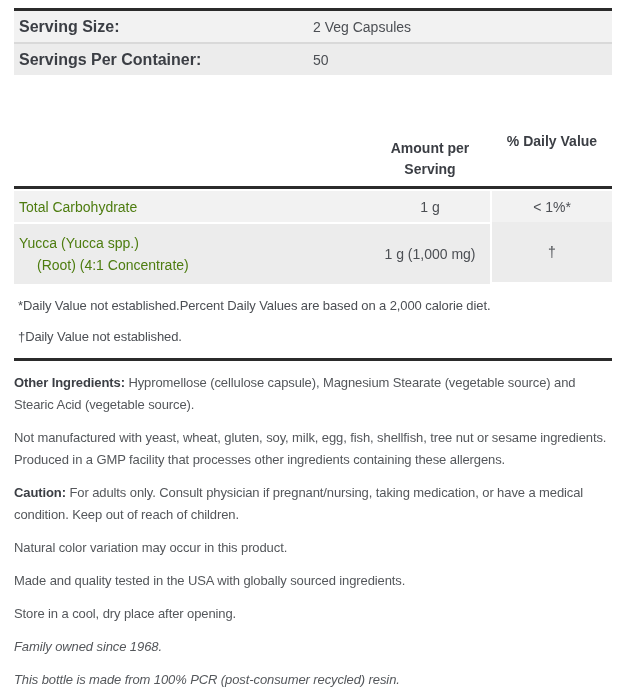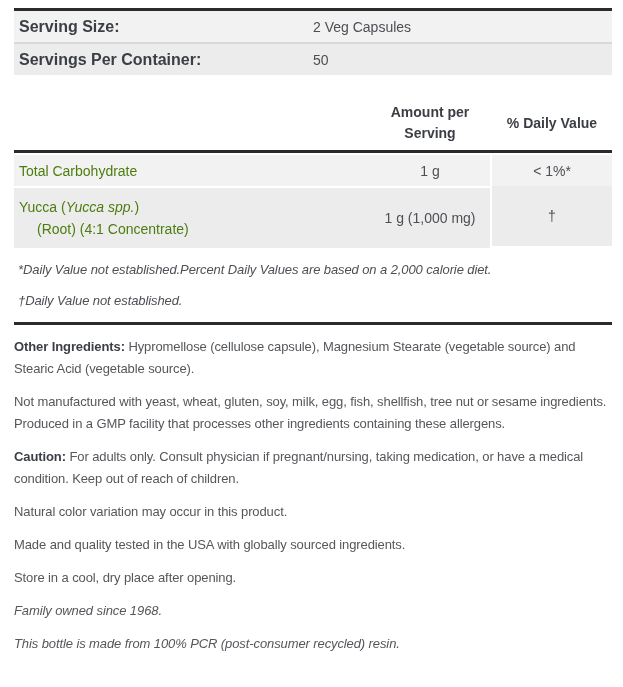--- a/index.html
+++ b/index.html
@@ -20,37 +20,37 @@
   
   .srow{display:flex;align-items:center;height:31px;background:#f2f2f2;}
   .srow.alt{background:#ececec;border-top:2px solid #d9d9d9;}
   .srow .lbl{width:294px;padding-left:5px;font-weight:700;font-size:16px;color:#3b3e44;}
   .srow .val{font-size:14px;color:#4c4f54;}
 
   
   .facts-head{display:flex;align-items:center;margin-top:27px;padding-bottom:6px;}
   .facts-head .spacer{flex:1;}
   .hd{font-weight:700;font-size:14px;color:#3b3e44;text-align:center;}
-  .hd.amount{width:120px;line-height:21px;}
+  .hd.amount{width:120px;line-height:21px;margin-top:36px;}
   .hd.dv{width:120px;margin-left:2px;}
 
   .frow{display:flex;margin-top:2px;}
   .frow .cell{background:#f2f2f2;display:flex;align-items:center;}
   .frow.alt .cell{background:#ececec;}
   .frow .name{flex:1;padding-left:5px;font-size:14px;color:#4d7c0f;line-height:22px;}
   .frow .amount{width:120px;justify-content:center;font-size:14px;color:#4c4f54;}
   .frow .dv{width:120px;margin-left:2px;justify-content:center;font-size:14px;color:#4c4f54;}
   .frow.r1 .cell{height:31px;}
   .frow.r2 .cell{height:60px;}
-  .ital{font-style:italic;}
+  .ital{}
   .name-sub{display:block;padding-left:18px;}
   .dagger{font-size:11px;color:#55585d;position:relative;top:-2px;}
 
   
-  .fn{font-size:13px;letter-spacing:-0.1px;line-height:18px;color:#4c4f54;padding-left:4px;font-style:italic;}
+  .fn{font-size:13px;letter-spacing:-0.1px;line-height:18px;color:#4c4f54;padding-left:4px;}
   .fn1{margin-top:13px;}
   .fn2{margin-top:13px;margin-bottom:12px;}
 
   
   .para{font-size:13px;letter-spacing:-0.1px;line-height:22px;margin:11px 0 0 0;color:#54575b;}
   .para.first{}
   .para .lead{font-weight:700;color:#3b3e44;}
   .para.italic{font-style:italic;}
 </style>
 </head>

